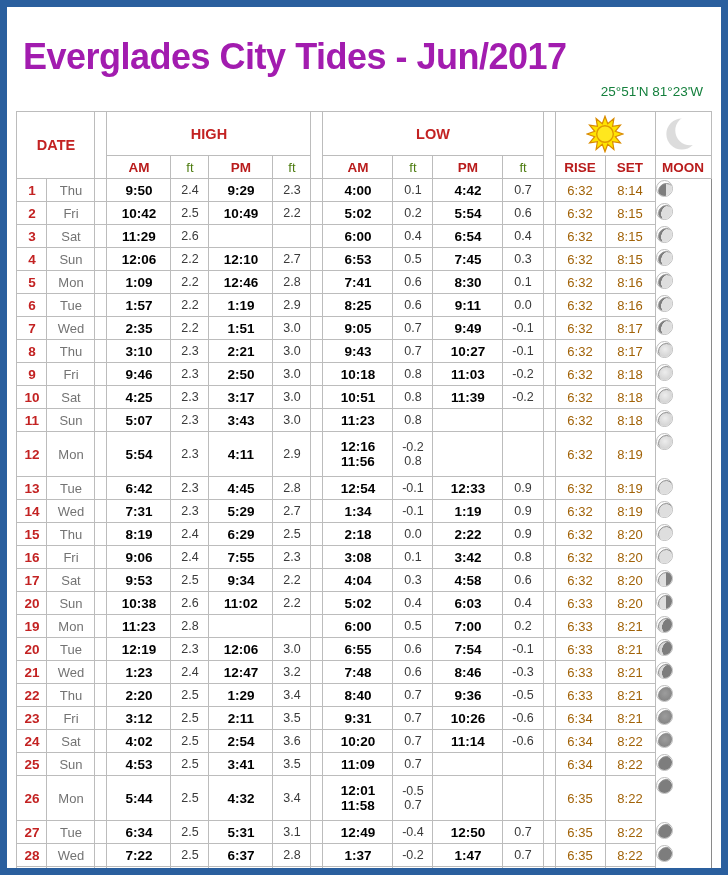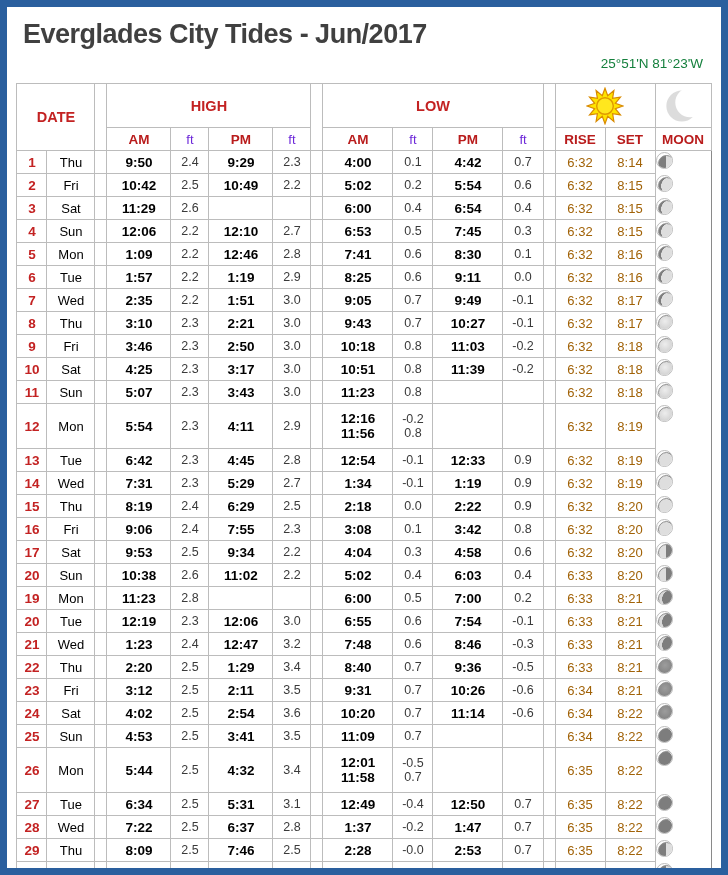--- a/index.html
+++ b/index.html
@@ -14,24 +14,24 @@
     background: #2a5f9e;
     padding: 7px;
   }
   .content {
     background: #ffffff;
     width: 100%; height: 100%;
     padding: 8px 8px 6px 8px;
     overflow: hidden;
   }
   .page-title {
-    color: #404040;
-    font-size: 27px;
+    color: #a21caf;
+    font-size: 36px;
     font-weight: bold;
-    margin: 4px 0 0 8px;
+    margin: 21px 0 0 8px;
     letter-spacing: -0.5px;
   }
   .coords {
     text-align: right;
     font-size: 13.5px;
     color: #15803d;
     margin: 6px 10px 0 0;
   }
   table.tides {
     border-collapse: collapse;
@@ -49,23 +49,23 @@
     white-space: nowrap;
   }
   tr.hdr1 { height: 44px; }
   tr.hdr2 { height: 23px; }
   tbody tr { height: 23px; }
   tbody tr.tall { height: 45px; }
   th.date-h, th.section-h {
     color: #c32222; font-size: 14.5px; font-weight: bold;
   }
   th.sub-h { color: #b91c1c; font-size: 13.5px; font-weight: bold; }
-  th.sub-ft { color: #6d28d9; font-size: 13px; font-weight: normal; }
+  th.sub-ft { color: #4d7c0f; font-size: 13px; font-weight: normal; }
   td.num { color: #c32222; font-weight: bold; font-size: 13.5px; }
-  td.dow { color: #000000; font-size: 13px; }
+  td.dow { color: #737373; font-size: 13px; }
   td.time { color: #000000; font-weight: bold; font-size: 13.5px; }
   td.ft { color: #3a3a3a; font-size: 12.5px; }
   td.rs { color: #a16207; font-size: 13px; }
   td.sp { background: #ffffff; }
   .moon {
     display: inline-block;
     width: 17px; height: 17px;
     border-radius: 50%;
     border: 1px solid #8f8f8f;
     vertical-align: middle;
@@ -289,21 +289,21 @@
             <td class="ft">-0.1</td>
             <td class="sp"></td>
             <td class="rs">6:32</td>
             <td class="rs">8:17</td>
             <td class="moon"><span class="moon m-full"></span></td>
           </tr>
           <tr>
             <td class="num">9</td>
             <td class="dow">Fri</td>
             <td class="sp"></td>
-            <td class="time">3:46</td>
+            <td class="time">9:46</td>
             <td class="ft">2.3</td>
             <td class="time">2:50</td>
             <td class="ft">3.0</td>
             <td class="sp"></td>
             <td class="time">10:18</td>
             <td class="ft">0.8</td>
             <td class="time">11:03</td>
             <td class="ft">-0.2</td>
             <td class="sp"></td>
             <td class="rs">6:32</td>

